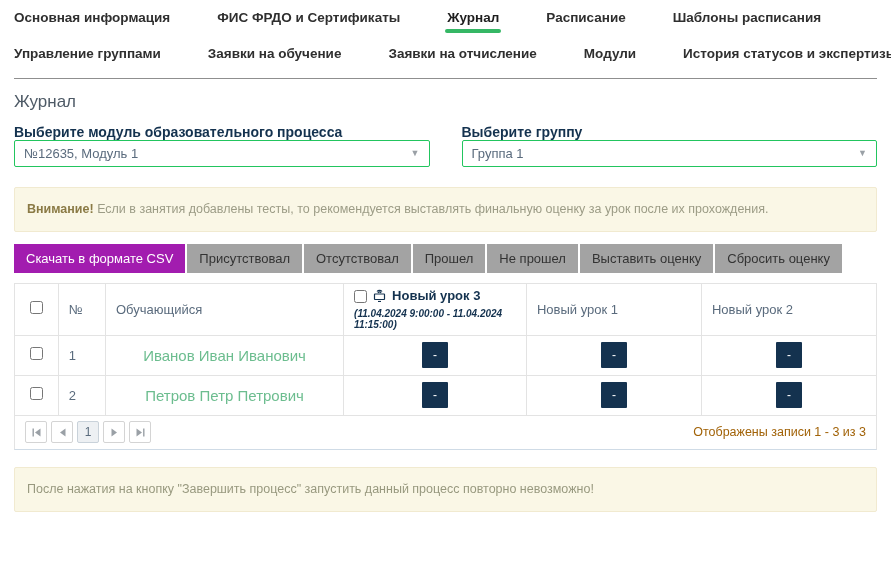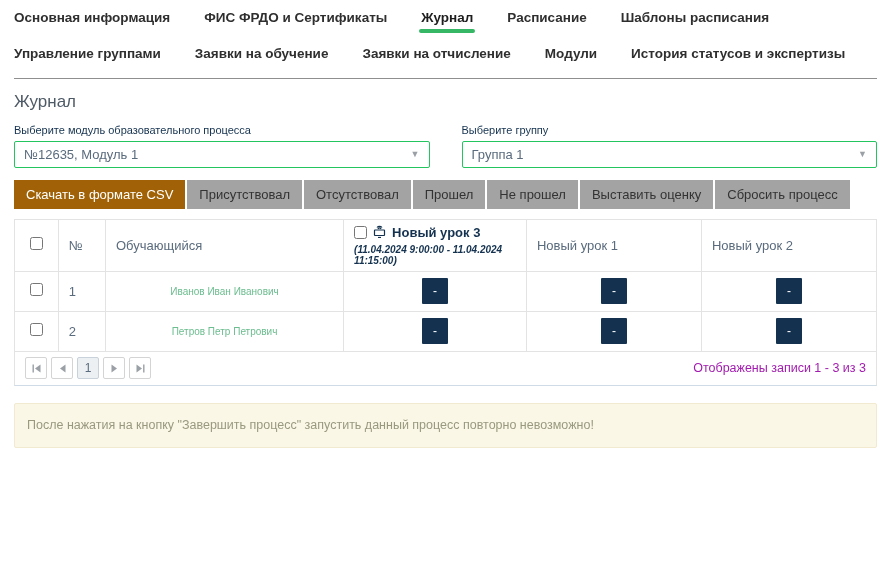--- a/index.html
+++ b/index.html
@@ -7,39 +7,39 @@
   body {
     font-family: "Liberation Sans", sans-serif;
     background: #ffffff;
     color: #333;
     font-size: 13px;
     overflow: hidden;
   }
   .page { padding: 0 14px; }
 
   
-  .nav-row { display: flex; gap: 34px; align-items: flex-start; }
+  .nav-row { display: flex; gap: 47px; align-items: flex-start; }
   .nav-row1 { padding-top: 10px; }
   .nav-row2 { margin-top: 13px; }
   .nav-tab {
     font-size: 13.5px; font-weight: 600; color: #2f2f2f;
     cursor: pointer; padding-bottom: 8px; position: relative; white-space: nowrap;
   }
   .nav-tab.active { font-weight: 800; color: #1e1e1e; }
   .nav-tab.active::after {
     content: ""; position: absolute; left: -2px; right: -2px; bottom: 0;
     height: 4px; border-radius: 3px; background: #35b765;
   }
   .divider { border: none; border-top: 1px solid #8f8f8f; margin-top: 9px; }
 
   
   .page-title { font-size: 17px; font-weight: 400; color: #4e5a66; margin: 13px 0 12px; }
   .filters { display: flex; gap: 32px; }
   .filter-col { flex: 1 1 0; }
-  .filter-label { font-size: 11px; font-weight: 400; color: #14324f; margin-bottom: 5px; }
+  .filter-label { font-size: 14px; font-weight: 700; color: #14324f; }
   .select-box {
     height: 27px; border: 1px solid #22c55e; background: #fff; border-radius: 2px;
     display: flex; align-items: center; justify-content: space-between;
     padding: 0 9px; color: #5a6b7d; font-size: 13px; cursor: pointer;
   }
   .select-caret { color: #9aa0a6; font-size: 9px; line-height: 1; }
 
   .btn-dark {
     display: inline-block; background: #14324f; color: #fff; border: none;
     font-family: inherit; font-size: 13px; padding: 7px 13px; cursor: pointer; border-radius: 1px;
@@ -54,60 +54,60 @@
   .notice-top { margin-top: 20px; }
   .notice strong { color: #8a7a45; font-weight: 700; }
   .notice-bottom { margin-top: 17px; color: #98997f; }
 
   
   .toolbar { margin-top: 12px; display: flex; gap: 2px; }
   .toolbar .tb-btn {
     border: none; font-family: inherit; font-size: 13px; padding: 7px 12px;
     cursor: pointer; white-space: nowrap; border-radius: 0;
   }
-  .tb-csv { background: #a16207; color: #fff; }
+  .tb-csv { background: #a21caf; color: #fff; }
   .tb-gray { background: #a3a3a3; color: #333; }
 
   
   table.journal { margin-top: 10px; width: 100%; border-collapse: collapse; }
   .journal th, .journal td { border: 1px solid #e3e3e3; font-weight: 400; }
   .journal thead th { height: 43px; color: #5a6b7d; font-size: 13px; text-align: left; padding: 4px 10px; }
   .journal tbody td { height: 40px; padding: 4px 10px; }
   .col-check { width: 46px; text-align: center !important; }
   .col-num { width: 50px; }
   .col-student { width: 268px; }
   .col-lesson { width: 201px; }
   .journal input[type="checkbox"] { width: 13px; height: 13px; cursor: pointer; accent-color: #14324f; }
   .lesson3-head { line-height: 1.15; }
   .lesson3-top { display: flex; align-items: center; gap: 5px; }
   .lesson3-title { font-weight: 800; color: #14324f; font-size: 13px; }
   .lesson3-dates { font-style: italic; font-weight: 600; color: #14324f; font-size: 10px; margin-top: 2px; }
   .cell-num { color: #5a6b7d; }
-  .student-link { color: #6cbd8f; text-decoration: none; display: block; text-align: center; cursor: pointer; font-size: 10px; }
+  .student-link { color: #6cbd8f; text-decoration: none; display: block; text-align: center; cursor: pointer; font-size: 15px; }
   .mark-cell { text-align: center; }
   .mark-btn {
     width: 26px; height: 26px; background: #14324f; color: #fff; border: none;
     font-size: 12px; line-height: 1; cursor: pointer; border-radius: 1px;
   }
 
   
   .table-footer {
     border: 1px solid #e3e3e3; border-top: none; border-bottom-color: #cfdbe6;
     display: flex; align-items: center; justify-content: space-between;
     padding: 5px 10px; height: 34px;
   }
   .pager { display: flex; gap: 4px; }
   .pg-btn {
     width: 22px; height: 22px; background: #fff; border: 1px solid #d4d4d4; border-radius: 2px;
     display: flex; align-items: center; justify-content: center; cursor: pointer; padding: 0;
     color: #5a6b7d; font-size: 12px; font-family: inherit;
   }
   .pg-btn.current { background: #edf0f3; border-color: #c9d2da; }
   .pg-btn svg { display: block; }
-  .footer-summary { color: #a21caf; font-size: 12.5px; }
+  .footer-summary { color: #a16207; font-size: 12.5px; }
 </style>
 </head>
 <body>
 
 <div class="page">
 
   
   <div class="nav-row nav-row1">
     <div class="nav-tab">Основная информация</div>
     <div class="nav-tab">ФИС ФРДО и Сертификаты</div>
@@ -142,30 +142,33 @@
       <div class="filter-label">Выберите группу</div>
       <div class="select-box">
         <span>Группа 1</span>
         <span class="select-caret">▼</span>
       </div>
     </div>
   </div>
 
 
   
+  <div class="notice notice-top">
+    <strong>Внимание!</strong><span> Если в занятия добавлены тесты, то рекомендуется выставлять финальную оценку за урок после их прохождения.</span>
+  </div>
 
   
   <div class="toolbar">
     <button class="tb-btn tb-csv">Скачать в формате CSV</button>
     <button class="tb-btn tb-gray">Присутствовал</button>
     <button class="tb-btn tb-gray">Отсутствовал</button>
     <button class="tb-btn tb-gray">Прошел</button>
     <button class="tb-btn tb-gray">Не прошел</button>
     <button class="tb-btn tb-gray">Выставить оценку</button>
-    <button class="tb-btn tb-gray">Сбросить процесс</button>
+    <button class="tb-btn tb-gray">Сбросить оценку</button>
   </div>
 
   
   <table class="journal">
     <thead>
       <tr>
         <th class="col-check"><input type="checkbox" style=""></th>
         <th class="col-num">№</th>
         <th class="col-student">Обучающийся</th>
         <th class="col-lesson lesson3-head">

